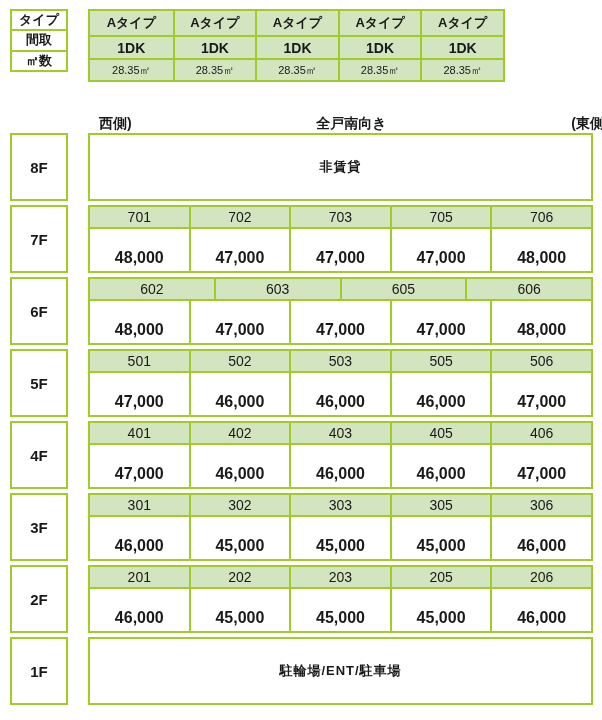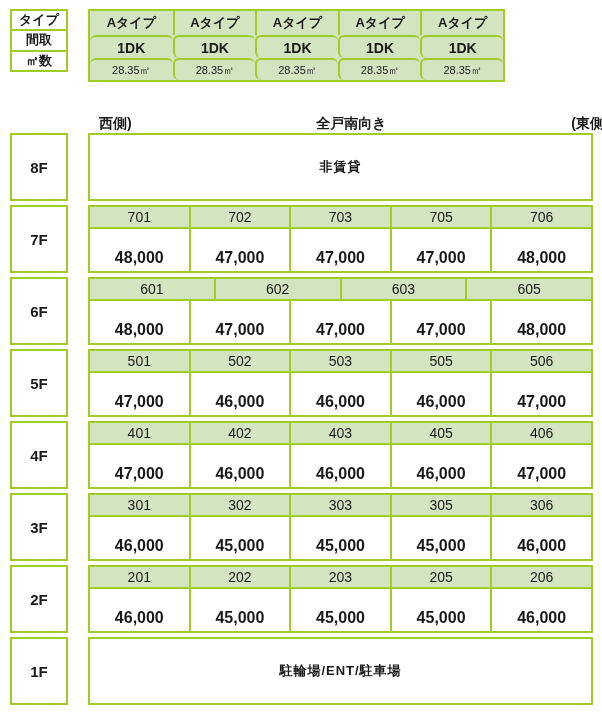--- a/index.html
+++ b/index.html
@@ -22,21 +22,21 @@
   .spec-labels{width:58px;height:63px;display:flex;flex-direction:column;}
   .spec-label-cell{flex:1;display:flex;align-items:center;justify-content:center;
     font-weight:bold;font-size:13px;white-space:nowrap;}
   .spec-label-cell + .spec-label-cell{border-top:2px solid var(--border);}
 
   .spec-grid{width:417px;height:73px;display:grid;
     grid-template-columns:repeat(5,1fr);grid-template-rows:24px 23px 1fr;
     background:var(--green);}
   .spec-cell{display:flex;align-items:center;justify-content:center;white-space:nowrap;}
   .spec-cell.cdiv{border-left:2px solid var(--border);}
-  .spec-cell.rdiv{border-top:2px solid var(--border);border-radius:6px;}
+  .spec-cell.rdiv{border-top:2px solid var(--border);}
   .r-type{font-weight:bold;font-size:13px;}
   .r-layout{font-weight:bold;font-size:14px;}
   .r-area{font-size:11px;}
 
   
   .orientation{position:absolute;left:99px;top:106px;width:505px;height:25px;
     display:flex;align-items:flex-end;font-weight:bold;font-size:14px;line-height:1.1;}
   .orientation .o-left{flex:1;text-align:left;}
   .orientation .o-center{flex:1.4;text-align:center;}
   .orientation .o-right{flex:1;text-align:right;}
@@ -117,24 +117,24 @@
             <div class="rent-cell">47,000</div>
             <div class="rent-cell">47,000</div>
             <div class="rent-cell">48,000</div>
           </div>
         </div>
       </div>
       <div class="floor-row">
         <div class="floor-label box">6F</div>
         <div class="floor-cells box">
           <div class="room-strip">
-            <div class="room-cell">601</div>
             <div class="room-cell">602</div>
             <div class="room-cell">603</div>
             <div class="room-cell">605</div>
+            <div class="room-cell">606</div>
           </div>
           <div class="rent-row">
             <div class="rent-cell">48,000</div>
             <div class="rent-cell">47,000</div>
             <div class="rent-cell">47,000</div>
             <div class="rent-cell">47,000</div>
             <div class="rent-cell">48,000</div>
           </div>
         </div>
       </div>

